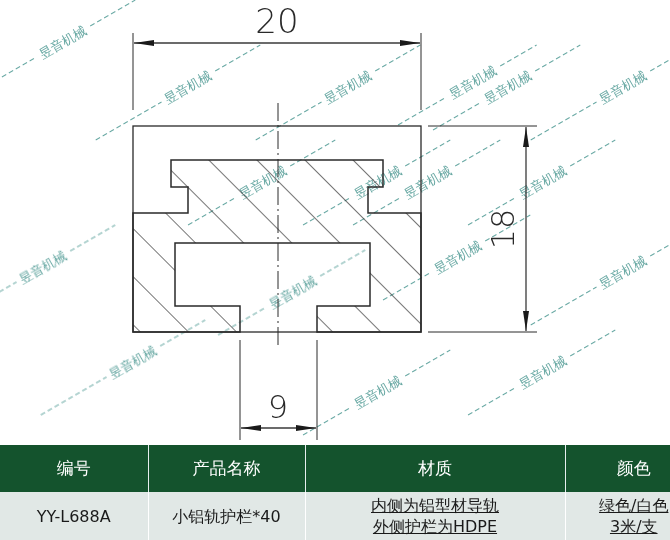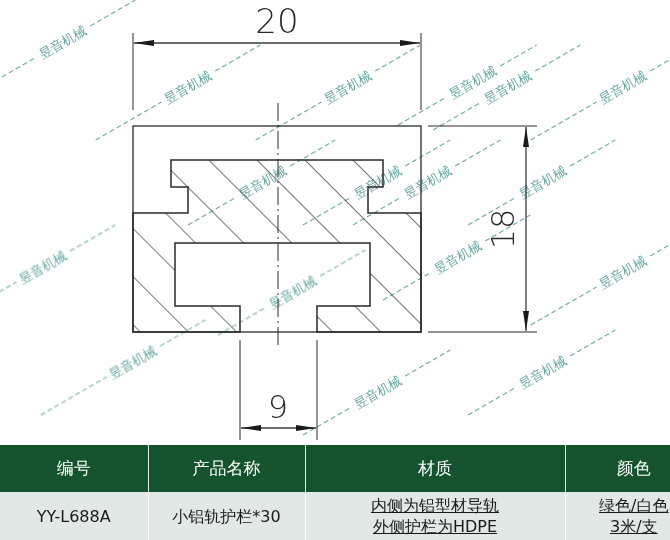--- a/index.html
+++ b/index.html
@@ -159,21 +159,21 @@
     <tr>
       <th>编号</th>
       <th>产品名称</th>
       <th>材质</th>
       <th>颜色</th>
     </tr>
   </thead>
   <tbody>
     <tr>
       <td>YY-L688A</td>
-      <td>小铝轨护栏*30</td>
+      <td>小铝轨护栏*40</td>
       <td>
         <span class="cell-line">内侧为铝型材导轨</span>
         <span class="cell-line">外侧护栏为HDPE</span>
       </td>
       <td>
         <span class="cell-line">绿色/白色</span>
         <span class="cell-line">3米/支</span>
       </td>
     </tr>
   </tbody>

